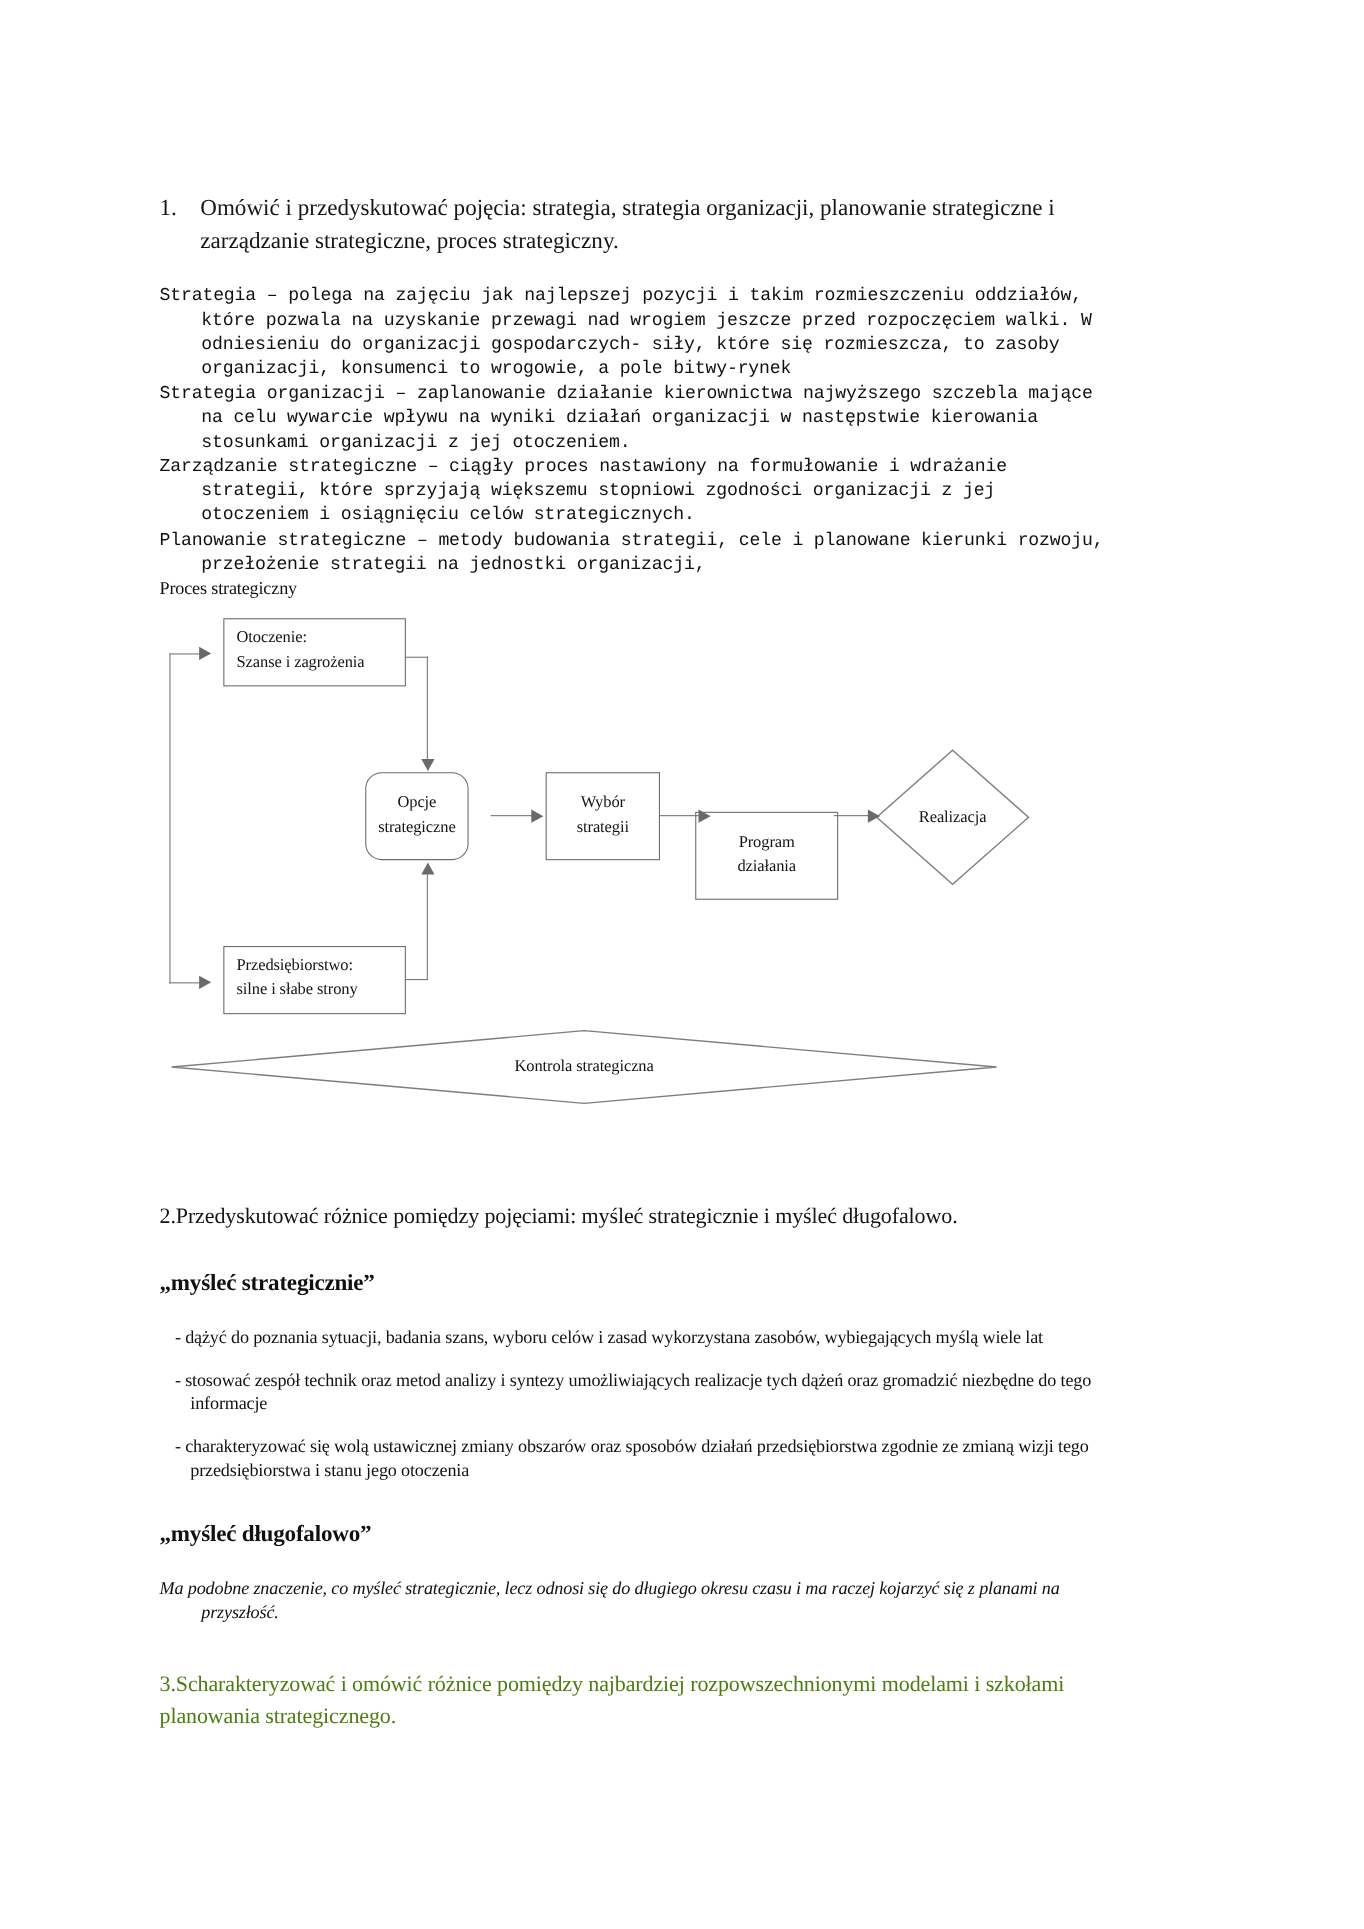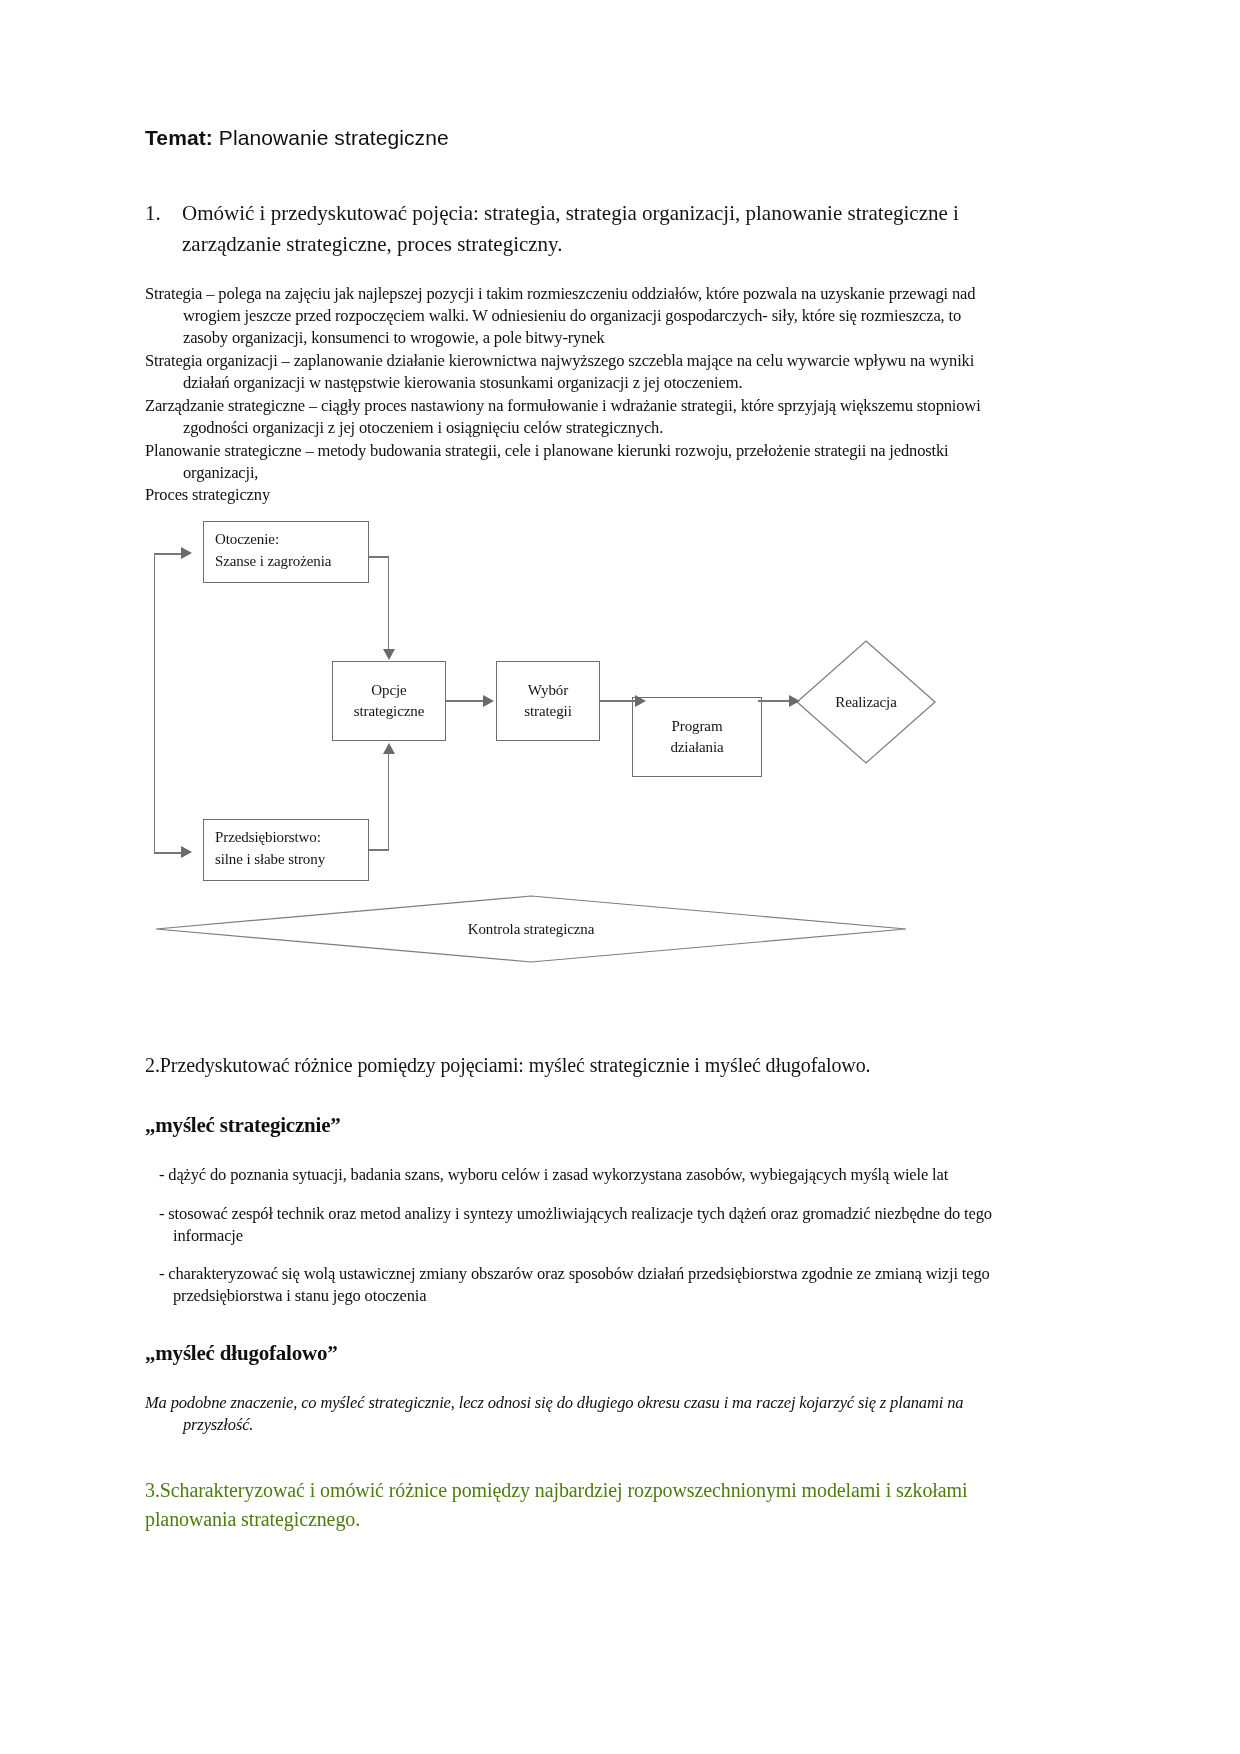--- a/index.html
+++ b/index.html
@@ -57,20 +57,21 @@
     margin-top: 24px;
     font-size: 16.5px;
     line-height: 1.33;
     color: #101010;
   }
   .defn {
     margin: 0 0 0 0;
     padding-left: 38px;
     text-indent: -38px;
     letter-spacing: -0.15px;
+    font-family: Liberation Mono, monospace;
   }
   .defn + .defn { margin-top: 1px; }
   .plain {
     margin: 0;
     letter-spacing: -0.15px;
   }
 
   
   .diagram {
     position: relative;
@@ -184,24 +185,20 @@
     color: #4d7c0f;
     letter-spacing: -0.1px;
   }
 </style>
 </head>
 <body>
 
 <div class="page">
   <div class="content">
 
-    <div class="doc-title">
-      <span class="lbl">Temat:</span>
-      <span class="val">Planowanie strategiczne</span>
-    </div>
 
     <div class="q1">
       <div class="num">1.</div>
       <div class="txt">Omówić i przedyskutować pojęcia: strategia, strategia organizacji, planowanie strategiczne i zarządzanie strategiczne, proces strategiczny.</div>
     </div>
 
     <div class="body-block">
       <p class="defn">Strategia – polega na zajęciu jak najlepszej pozycji i takim rozmieszczeniu oddziałów, które pozwala na uzyskanie przewagi nad wrogiem jeszcze przed rozpoczęciem walki. W odniesieniu do organizacji gospodarczych- siły, które się rozmieszcza, to zasoby organizacji, konsumenci to wrogowie, a pole bitwy-rynek</p>
       <p class="defn">Strategia organizacji – zaplanowanie działanie kierownictwa najwyższego szczebla mające na celu wywarcie wpływu na wyniki działań organizacji w następstwie kierowania stosunkami organizacji z jej otoczeniem.</p>
       <p class="defn">Zarządzanie strategiczne – ciągły proces nastawiony na formułowanie i wdrażanie strategii, które sprzyjają większemu stopniowi zgodności organizacji z jej otoczeniem i osiągnięciu celów strategicznych.</p>
@@ -214,21 +211,21 @@
       <div class="d-box" style="left:52px; top:10px; width:166px; height:62px;">
         <div>Otoczenie:</div>
         <div>Szanse i zagrożenia</div>
       </div>
 
       <div class="d-box" style="left:52px; top:308px; width:166px; height:62px;">
         <div>Przedsiębiorstwo:</div>
         <div>silne i słabe strony</div>
       </div>
 
-      <div class="d-box ctr" style="left:181px; top:150px; width:114px; height:80px;">
+      <div class="d-box ctr" style="left:181px; top:150px; width:94px; height:80px;border-radius:15px;">
         <div>Opcje</div>
         <div>strategiczne</div>
       </div>
 
       <div class="d-box ctr" style="left:345px; top:150px; width:104px; height:80px;">
         <div>Wybór</div>
         <div>strategii</div>
       </div>
 
       <div class="d-box ctr" style="left:481px; top:150px; width:130px; height:80px;margin-top:36px;">

